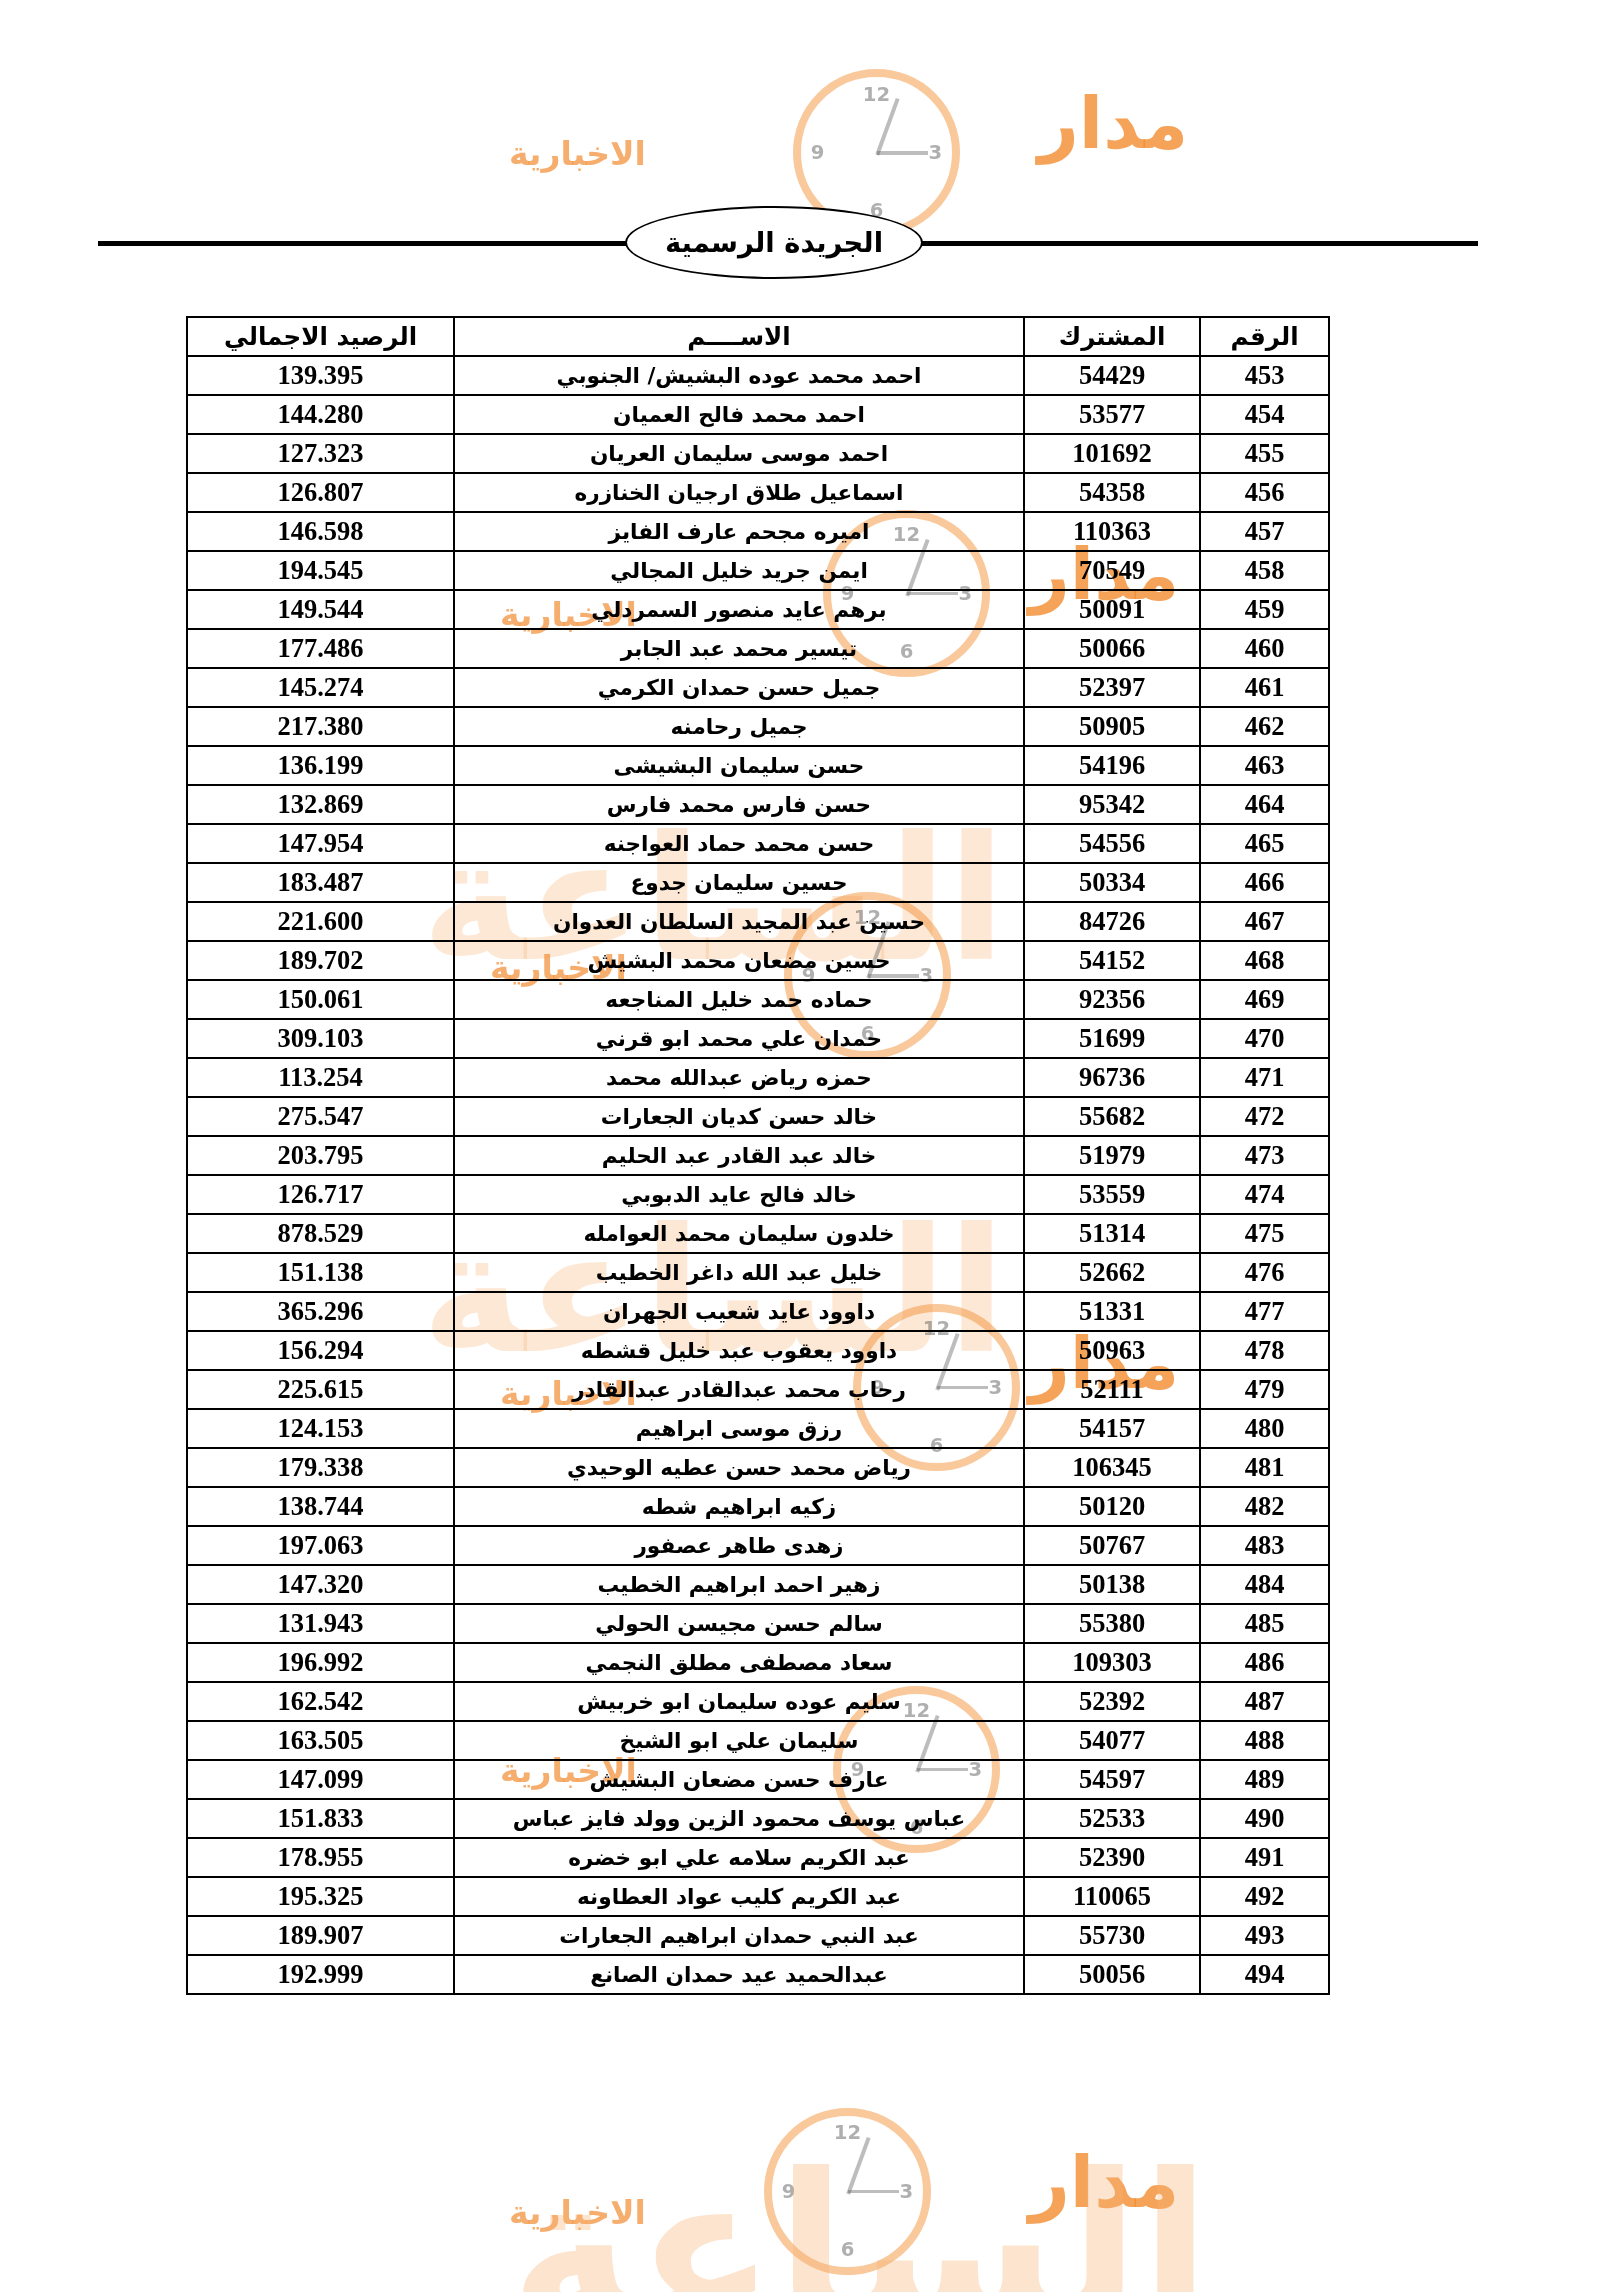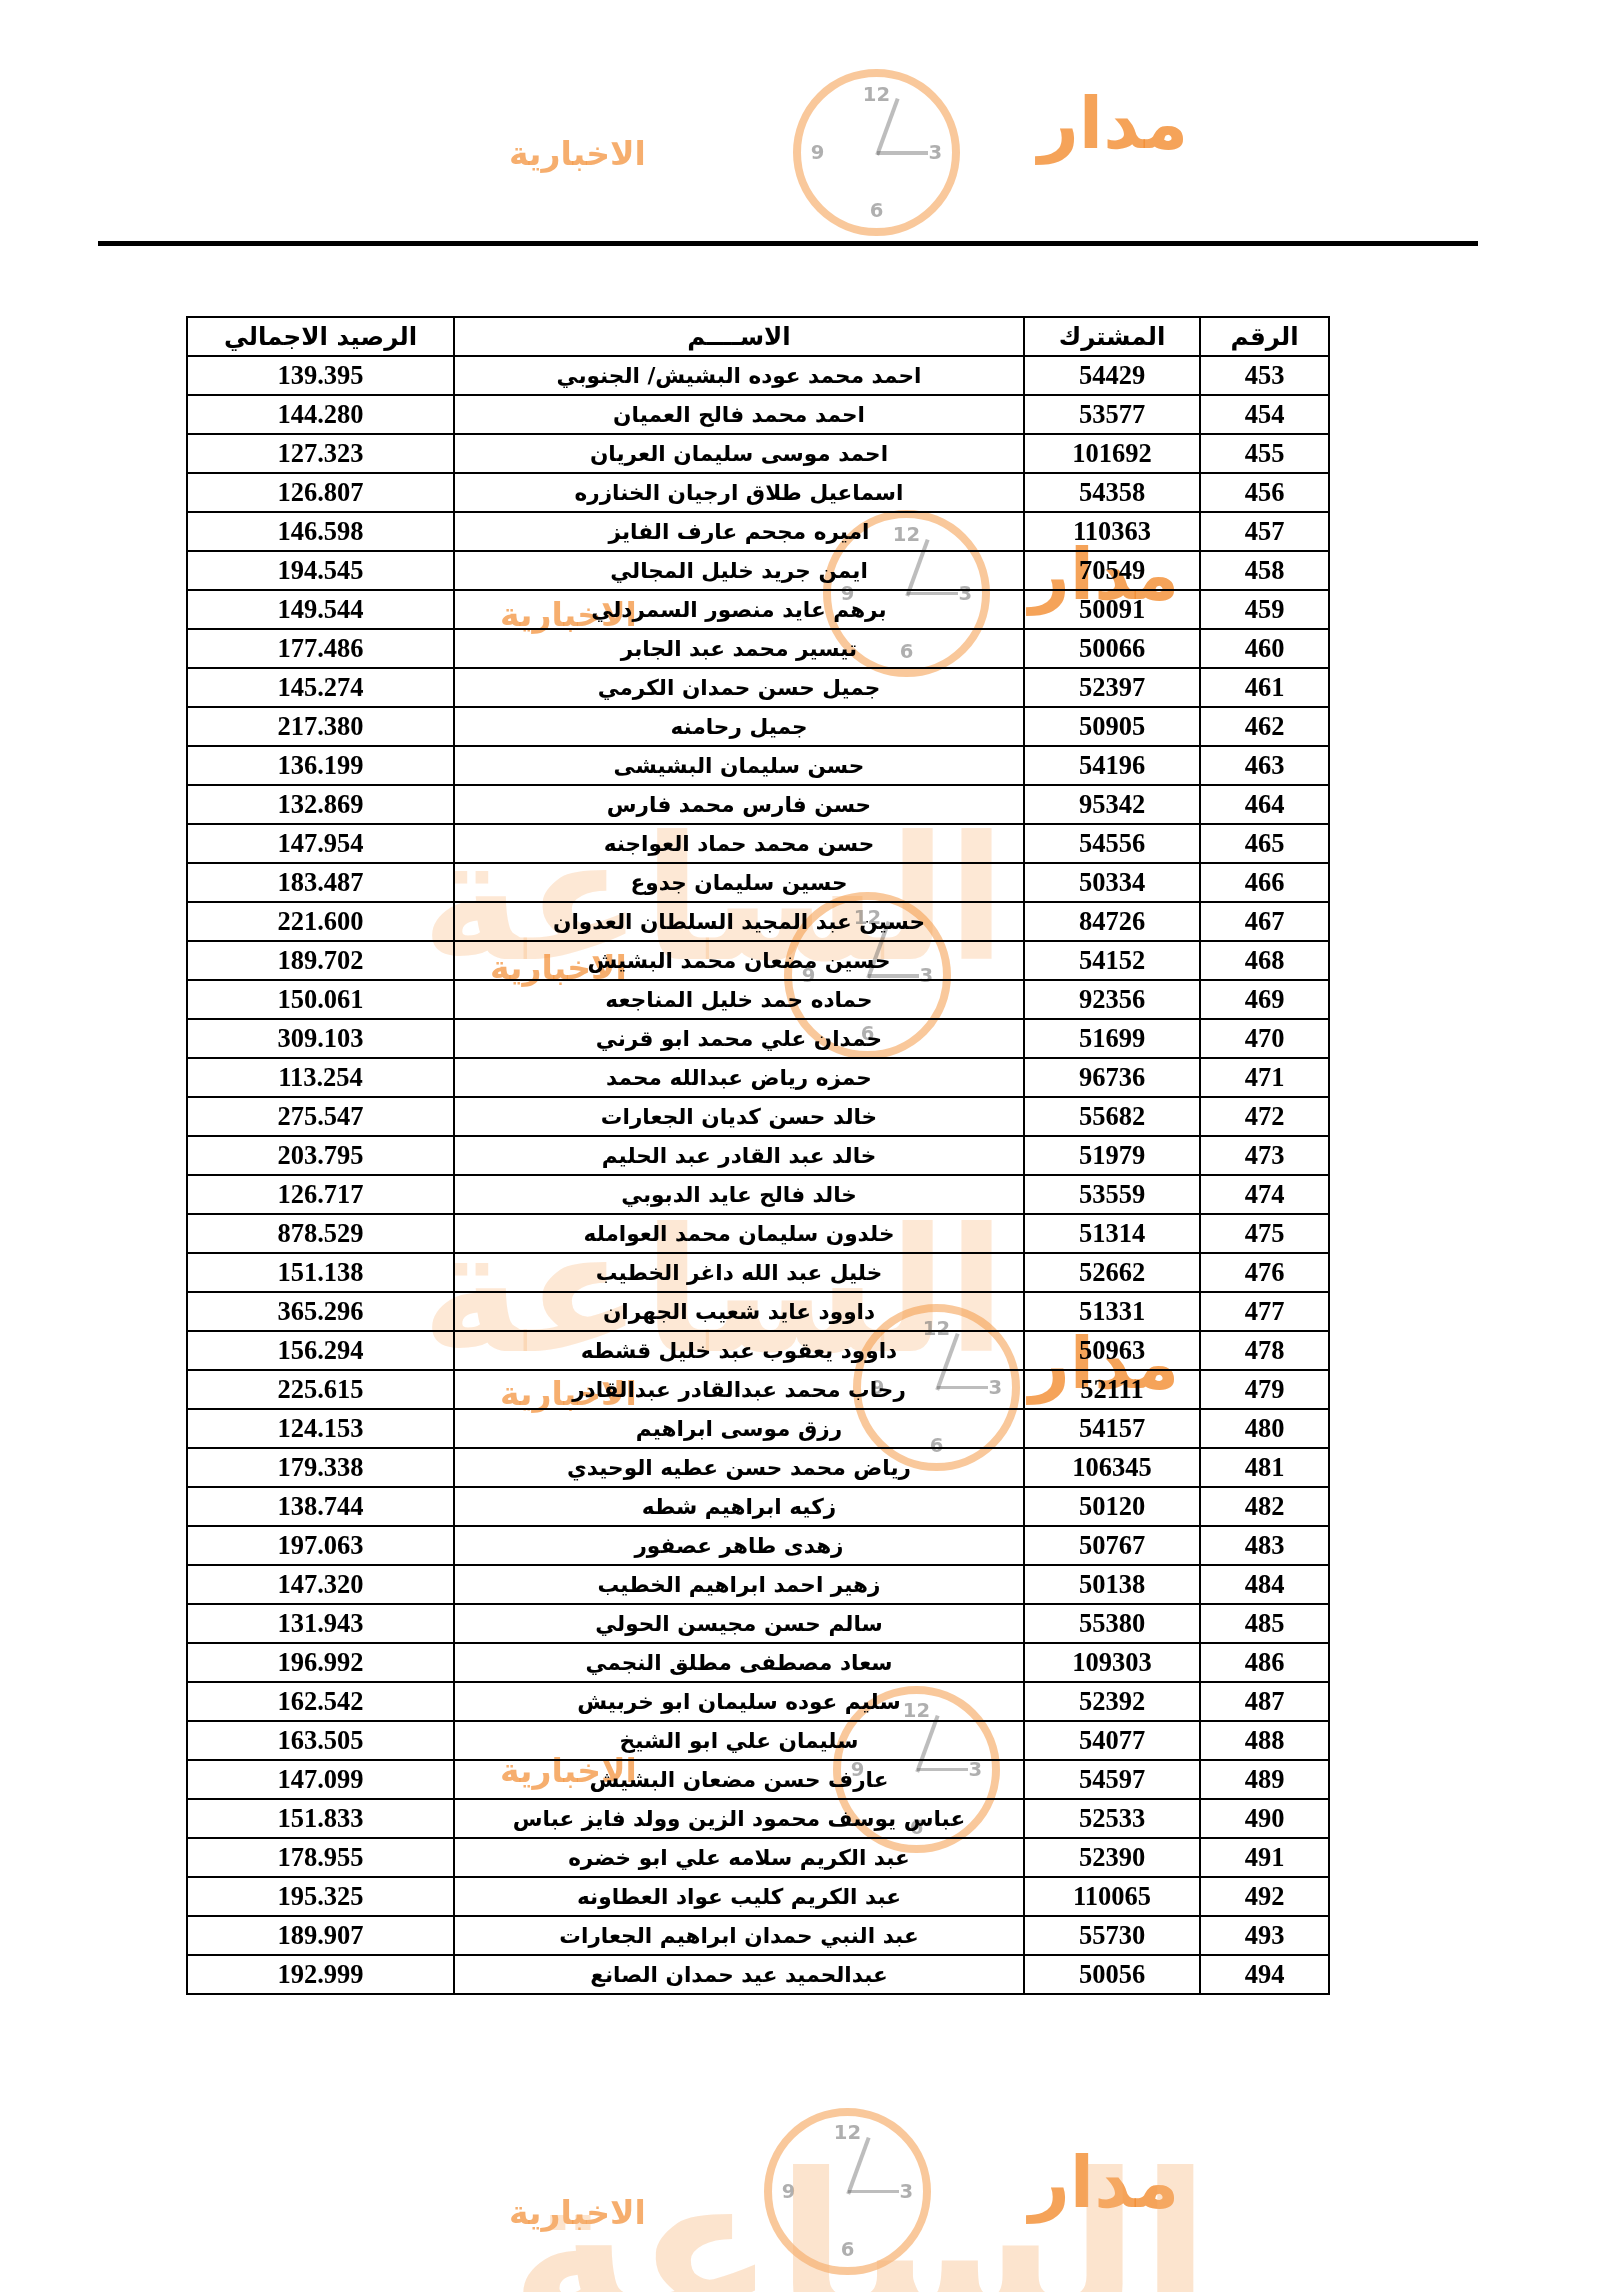--- a/index.html
+++ b/index.html
@@ -145,20 +145,21 @@
       <div class="wm-madar" style="top:59px;left:608px;">مدار</div>
       <div class="wm-ikhbaria" style="top:108px;left:88px;">الاخبارية</div>
     </div>
 
     <div class="wm-saa big" style="top:2147px;left:510px;">الساعة</div>
   </div>
 
   <div class="content">
 
     <div class="hrule"></div>
+    <div class="title-ellipse">الجريدة الرسمية</div>
 
     <table class="gz-table" dir="rtl">
       <colgroup>
         <col style="width:129px">
         <col style="width:176px">
         <col style="width:570px">
         <col style="width:267px">
       </colgroup>
       <thead>
         <tr>

